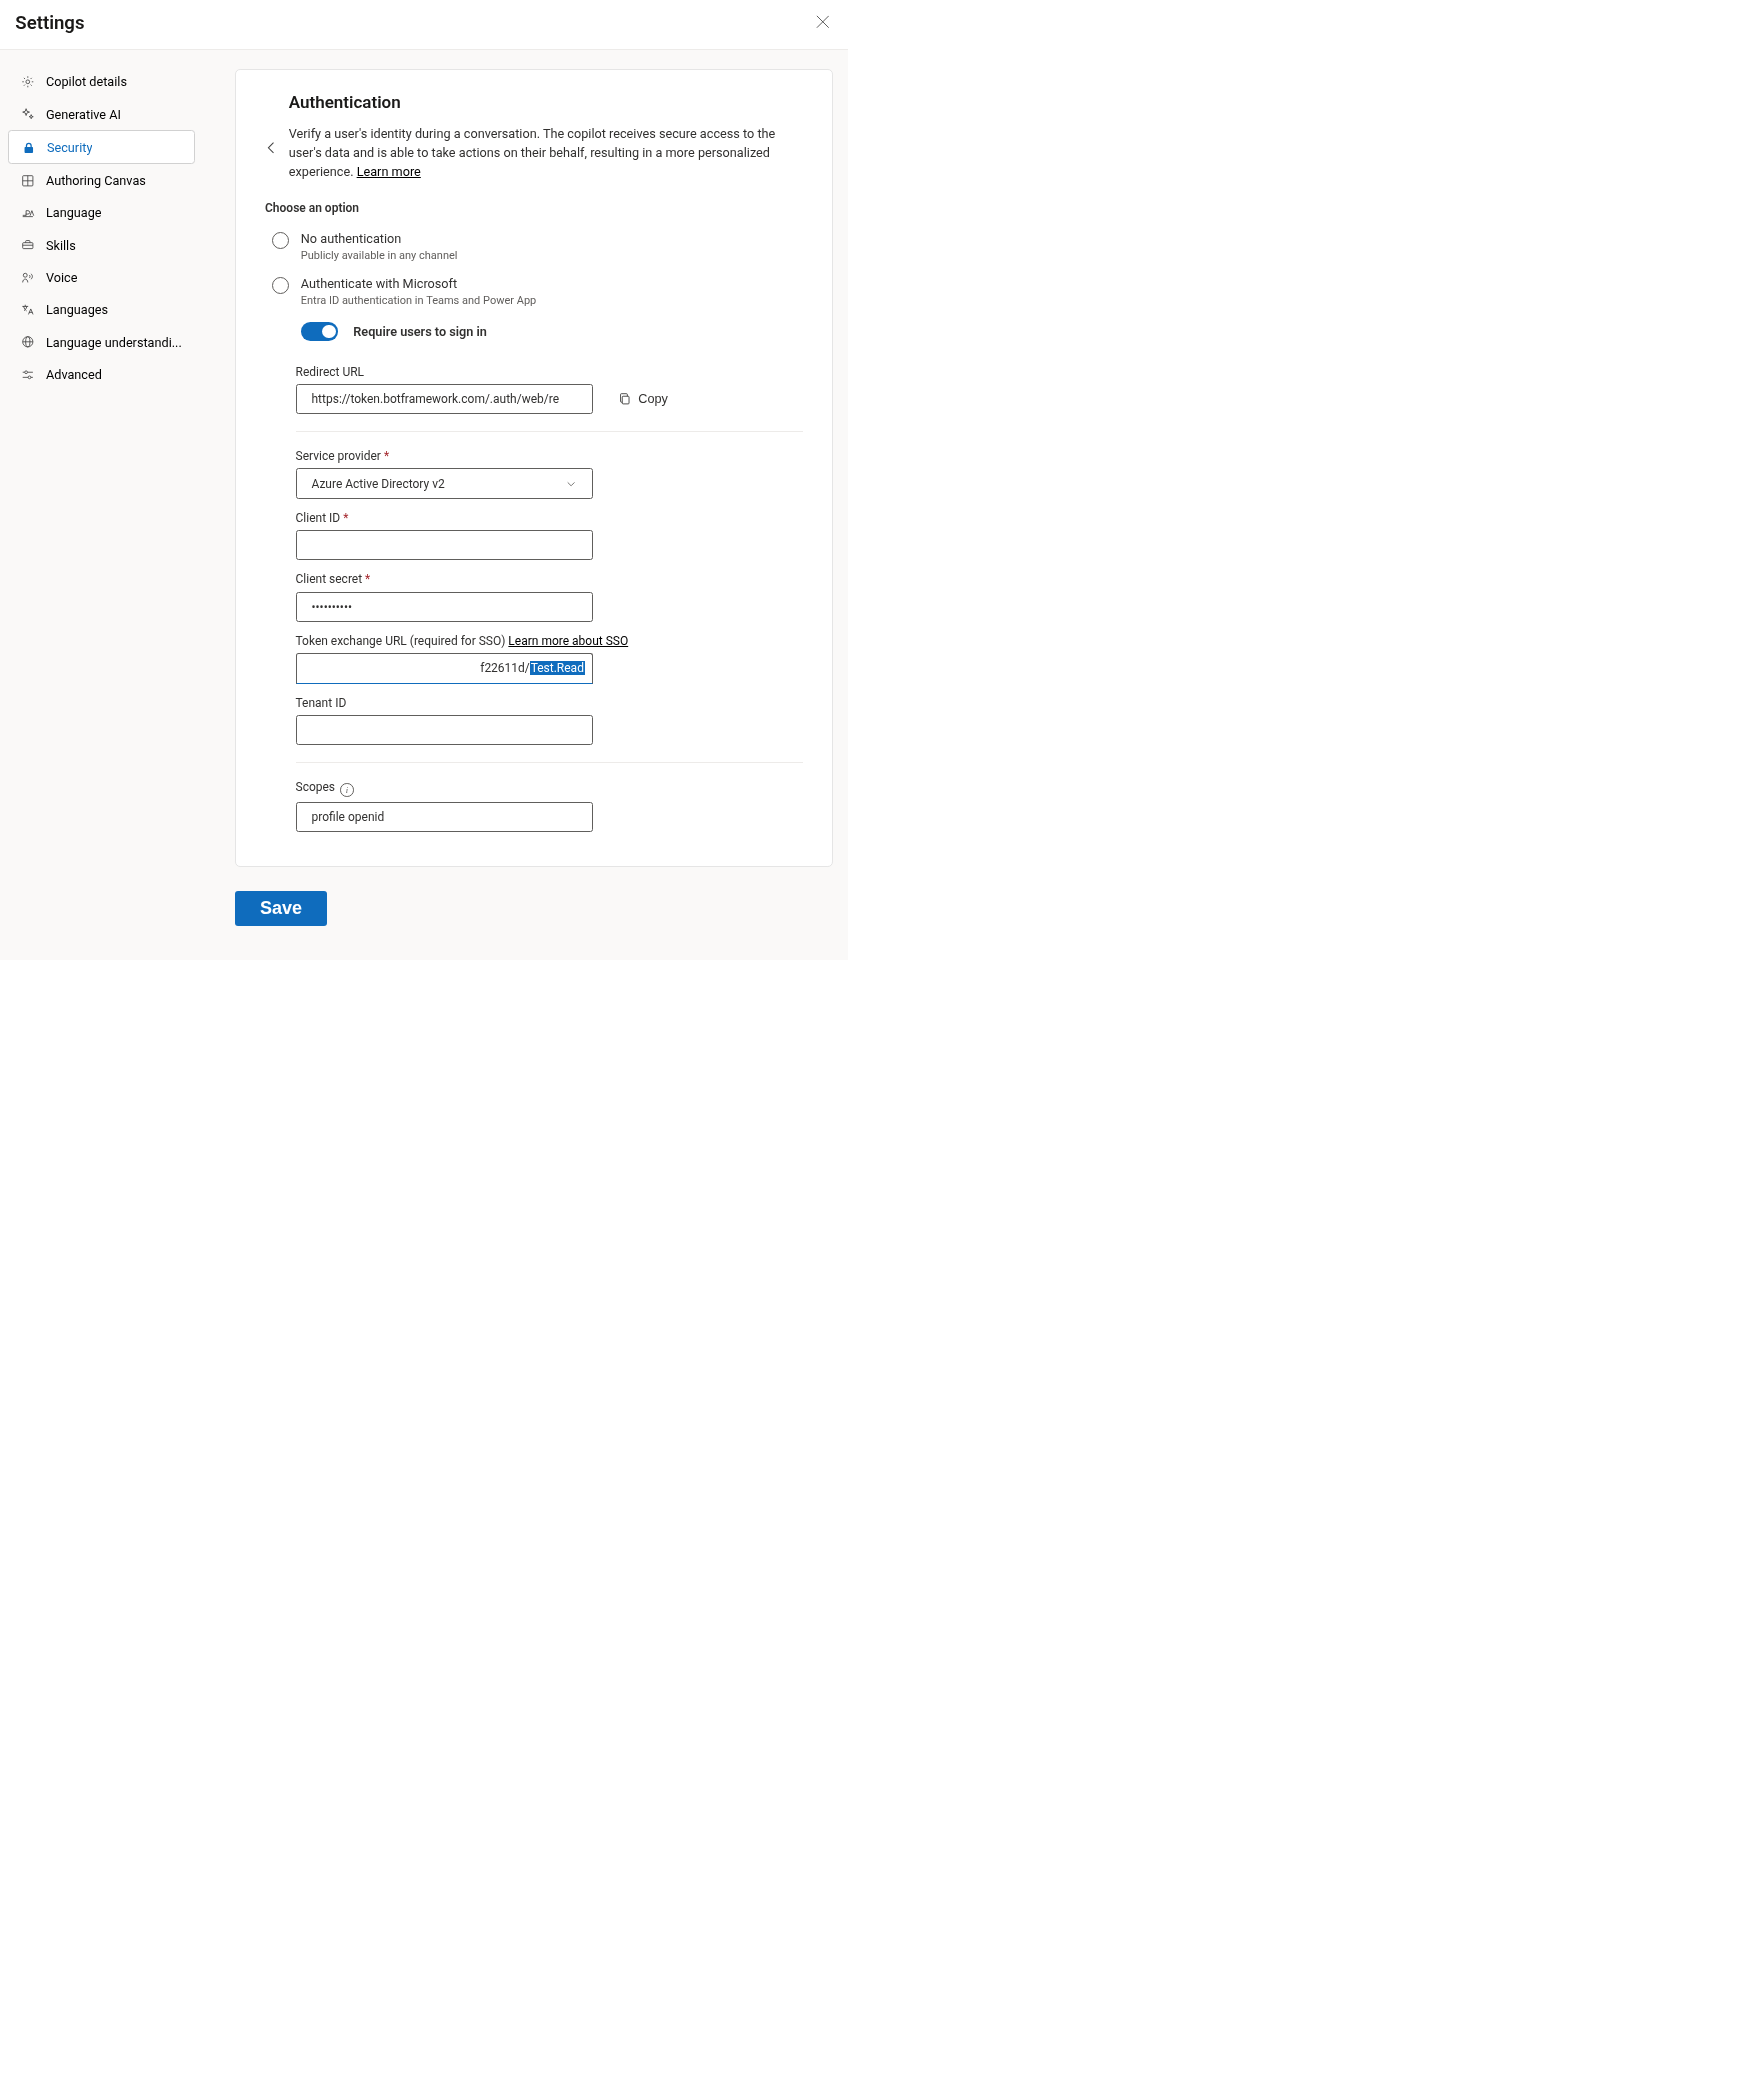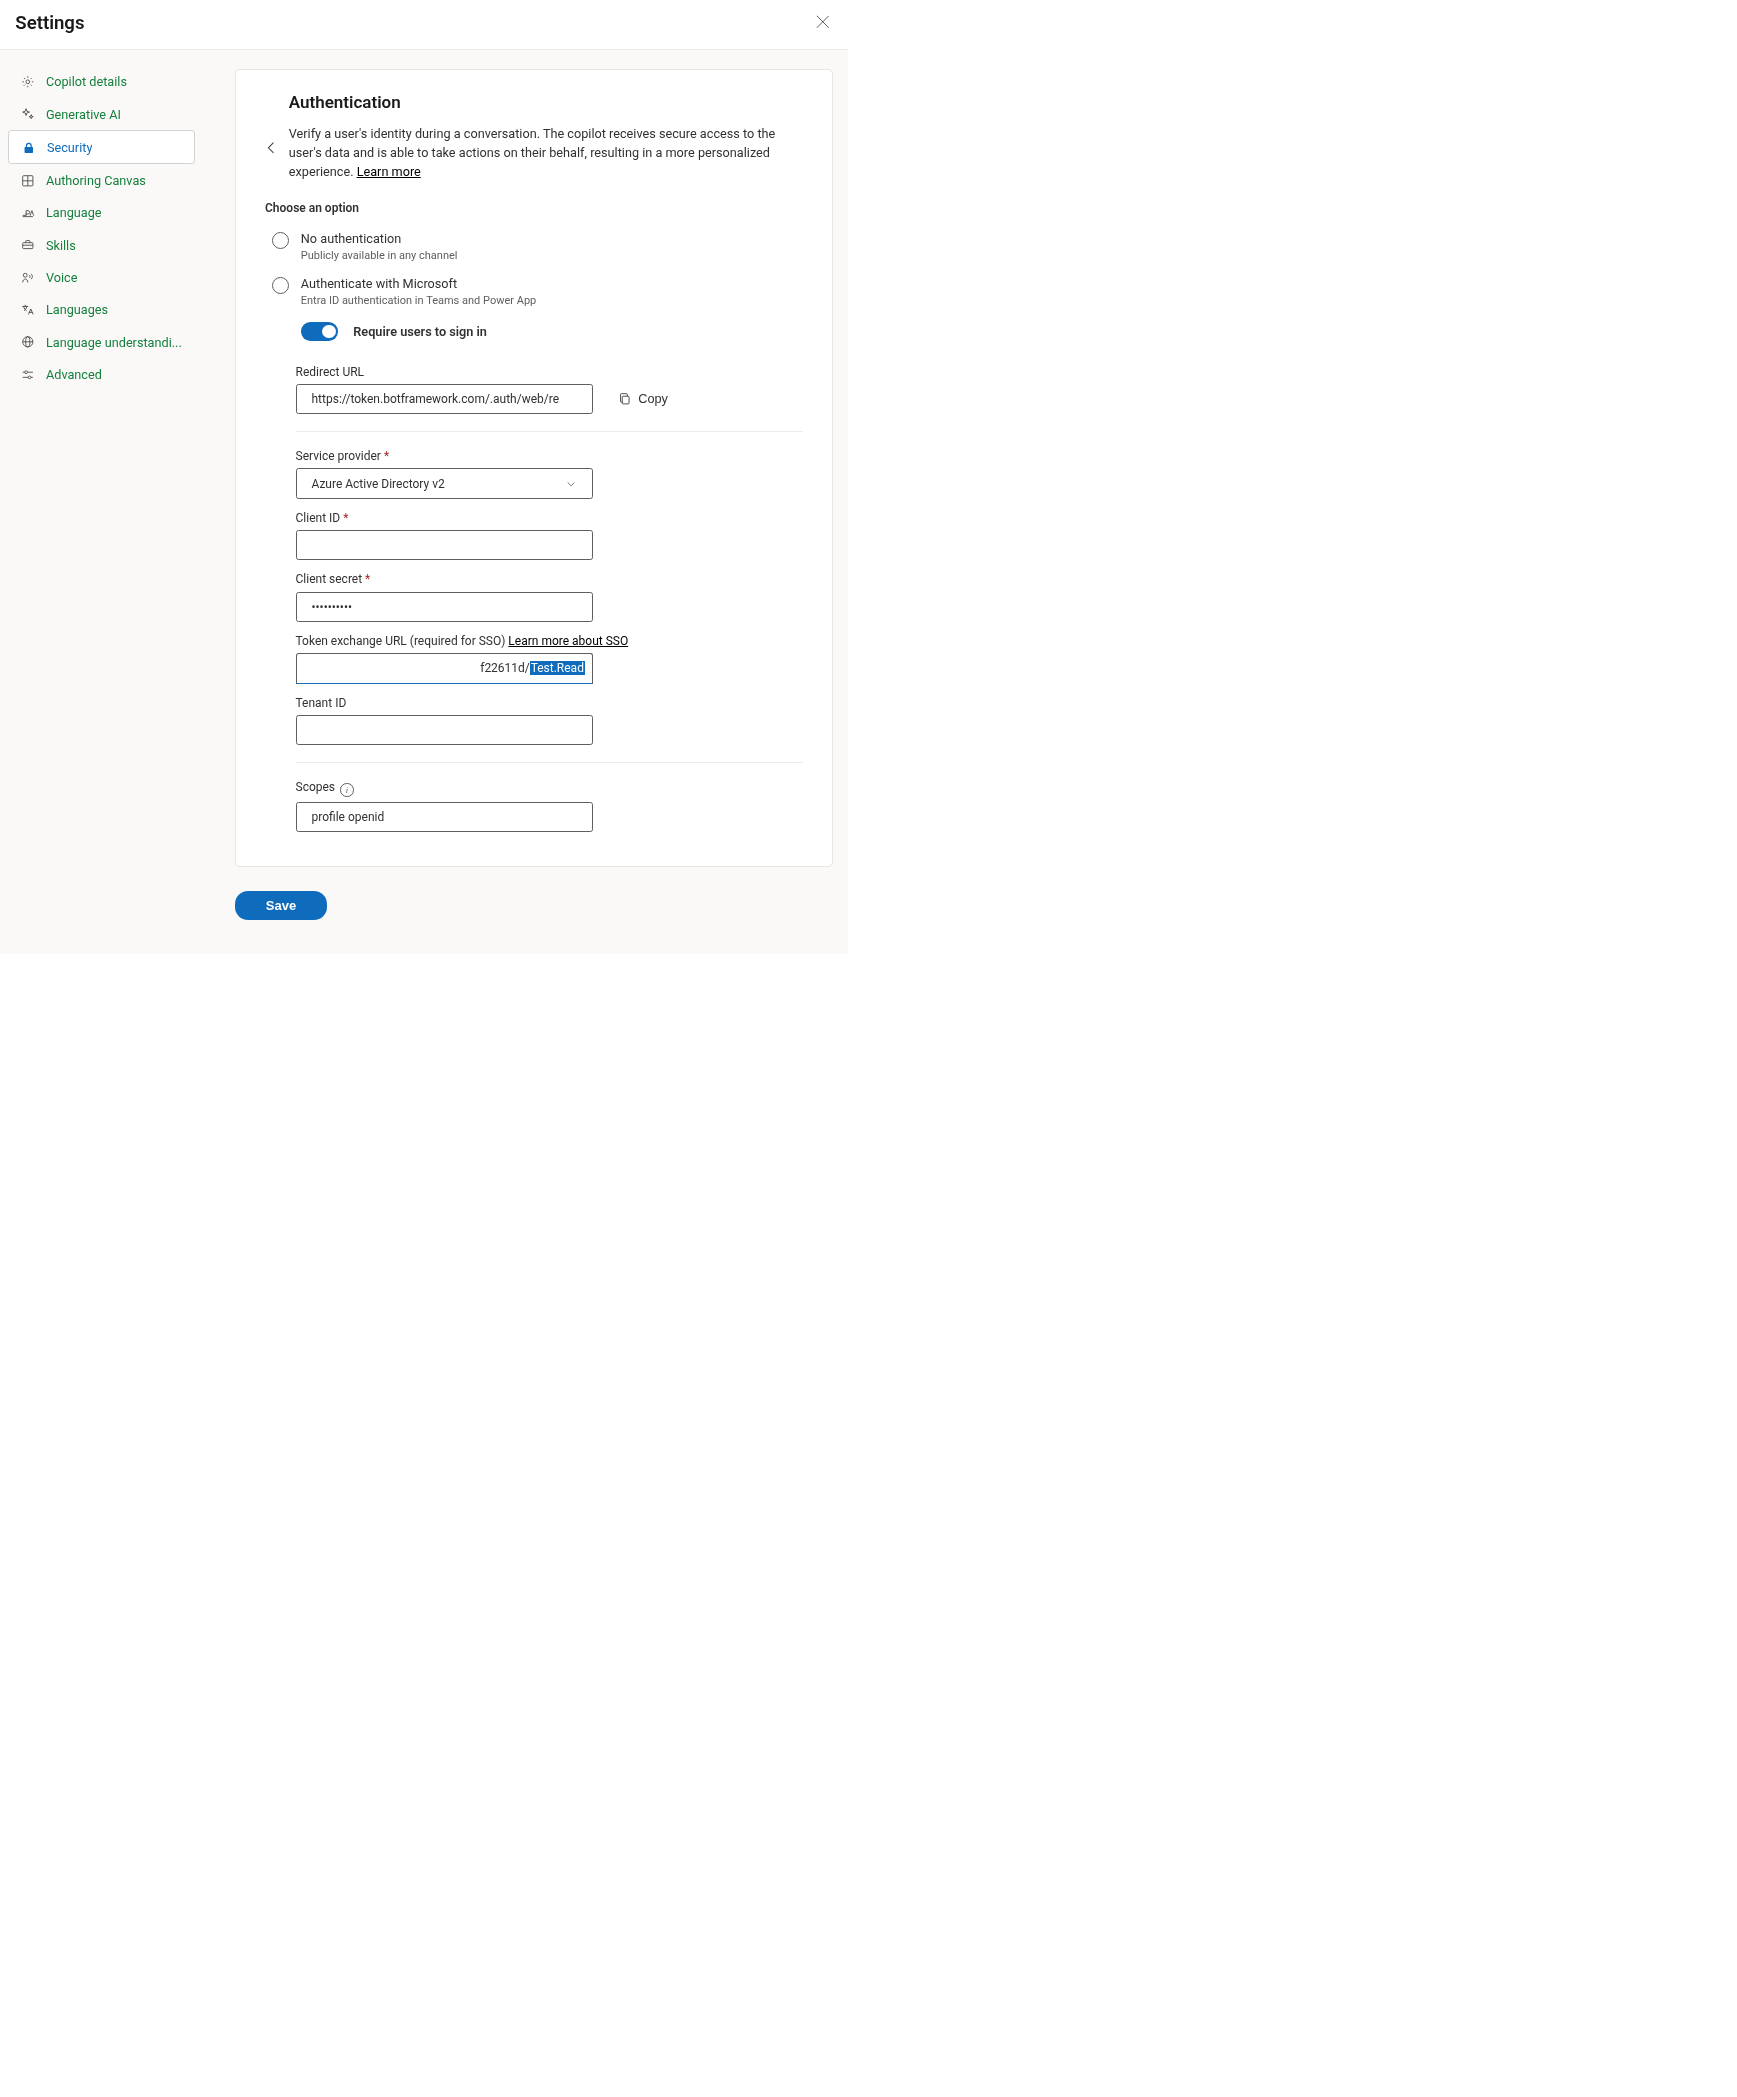--- a/index.html
+++ b/index.html
@@ -48,21 +48,21 @@
     background: transparent;
     flex-shrink: 0;
   }
   .side-item {
     display: flex;
     align-items: center;
     gap: 10.2px;
     padding: 8.5px 8.5px 8.5px 12px;
     margin: 0 3.4px;
     font-size: 12.7px;
-    color: #15803d;
+    color: #000000;
     border-radius: 3.4px;
     cursor: pointer;
     white-space: nowrap;
     overflow: hidden;
     text-overflow: ellipsis;
   }
   .side-item .icon { width: 15.3px; height: 15.3px; color: #424242; display:flex; align-items:center; justify-content:center; flex-shrink:0;}
   .side-item.selected {
     background: #ffffff;
     border: 0.8px solid #d1d1d1;
@@ -190,22 +190,22 @@
   .info-icon {
     display:inline-flex; width:13.6px; height:13.6px; border:0.8px solid #605e5c;
     border-radius:50%; align-items:center; justify-content:center;
     font-size:8.5px; color:#605e5c; font-family: Georgia, serif; font-style:italic;
     margin-left:5.1px; vertical-align:-1.7px;
   }
 
   
   .footer { padding: 10.2px 15.3px 18.6px 254px; }
   .save-btn {
-    background:#0f6cbd; color:#fff; border:none; border-radius:13px;
-    font-size:13px; font-weight:600; padding: 6.8px 24px; cursor:pointer;
+    background:#0f6cbd; color:#fff; border:none; border-radius:3px;
+    font-size:18px; font-weight:600; padding: 6.8px 24px; cursor:pointer;
     min-width:92px;
   }
 
   svg { display:block; }
 </style>
 </head>
 <body>
 
 <div class="topbar">
   <h1 class="page-title">Settings</h1>

